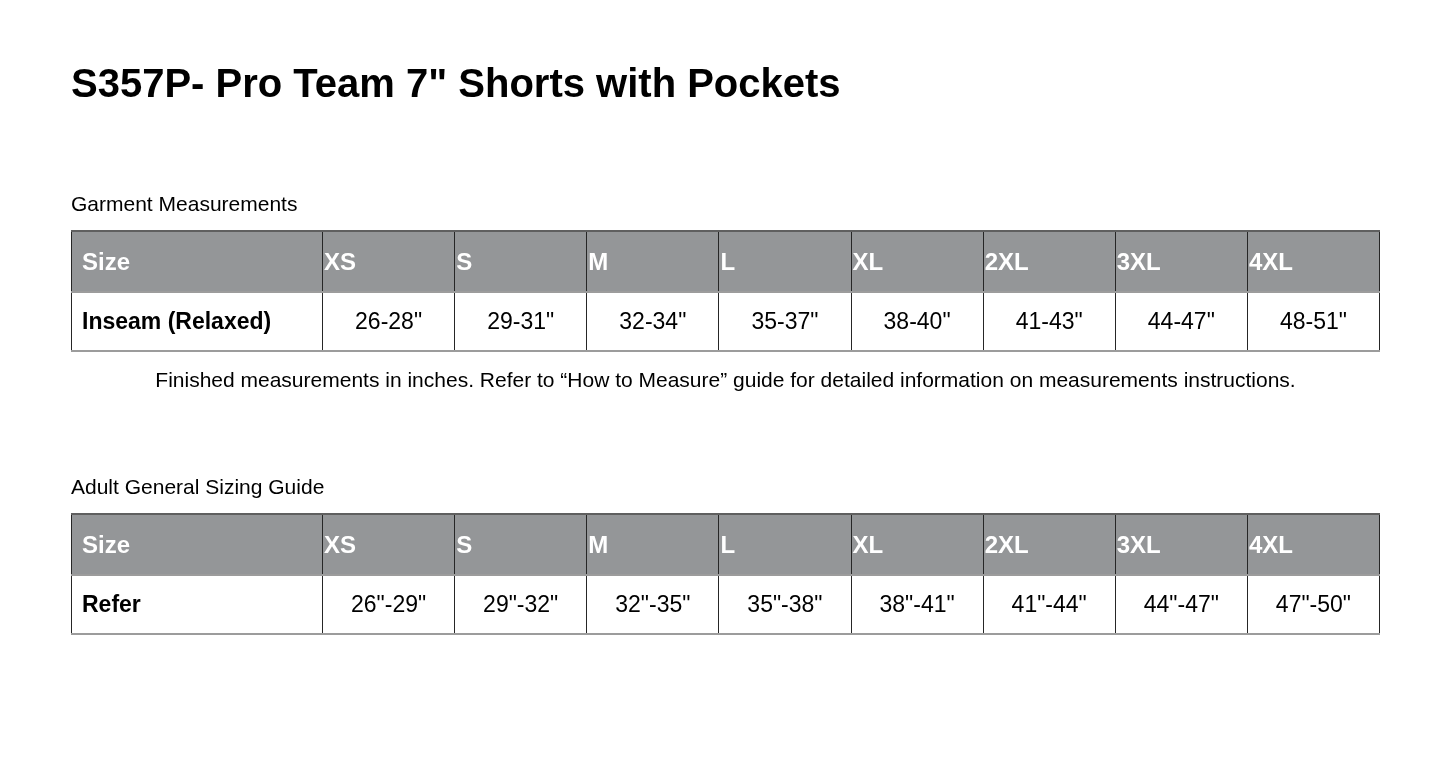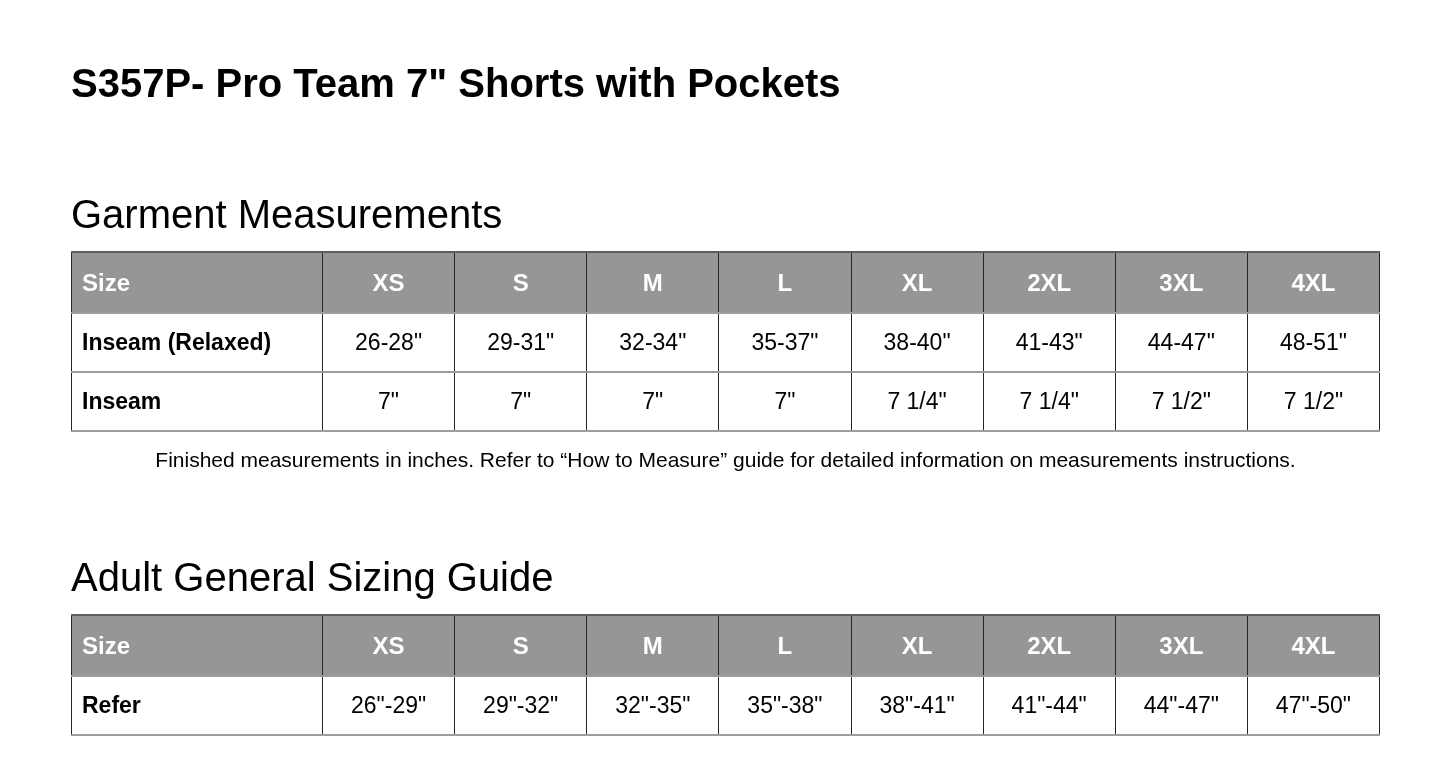--- a/index.html
+++ b/index.html
@@ -17,21 +17,21 @@
     width: 1309px;
     padding-top: 60px;
   }
   h1.page-title {
     font-size: 40px;
     font-weight: 700;
     line-height: 1.15;
     margin: 0;
   }
   h2.section-heading {
-    font-size: 40px;
+    font-size: 21px;
     font-weight: 400;
     line-height: 1.1;
     margin: 0 0 15px 0;
   }
   .section-garment h2.section-heading { margin-top: 86px; }
   .section-adult h2.section-heading { margin-top: 82px; }
   table.sizing-table {
     width: 1309px;
     table-layout: fixed;
     border-collapse: collapse;
@@ -45,21 +45,21 @@
     font-size: 23px;
     vertical-align: middle;
     overflow: hidden;
     white-space: nowrap;
   }
   table.sizing-table thead th {
     background: #949698;
     color: #ffffff;
     font-weight: 700;
     font-size: 24px;
-    text-align: center;
+    text-align: left;
     height: 61px;
     border-top: 2px solid #5f5f5f;
     border-bottom: 2px solid #9c9c9c;
   }
   table.sizing-table thead th.size-head {
     text-align: left;
     padding-left: 10px;
   }
   table.sizing-table tbody tr { height: 59px; }
   table.sizing-table tbody th {
@@ -122,31 +122,20 @@
           <th>Inseam (Relaxed)</th>
           <td>26-28"</td>
           <td>29-31"</td>
           <td>32-34"</td>
           <td>35-37"</td>
           <td>38-40"</td>
           <td>41-43"</td>
           <td>44-47"</td>
           <td>48-51"</td>
         </tr>
-        <tr>
-          <th>Inseam</th>
-          <td>7"</td>
-          <td>7"</td>
-          <td>7"</td>
-          <td>7"</td>
-          <td>7 1/4"</td>
-          <td>7 1/4"</td>
-          <td>7 1/2"</td>
-          <td>7 1/2"</td>
-        </tr>
       </tbody>
     </table>
 
     <p class="table-note">Finished measurements in inches. Refer to “How to Measure” guide for detailed information on measurements instructions.</p>
   </section>
 
   <section class="section-adult">
     <h2 class="section-heading">Adult General Sizing Guide</h2>
 
     <table class="sizing-table">

